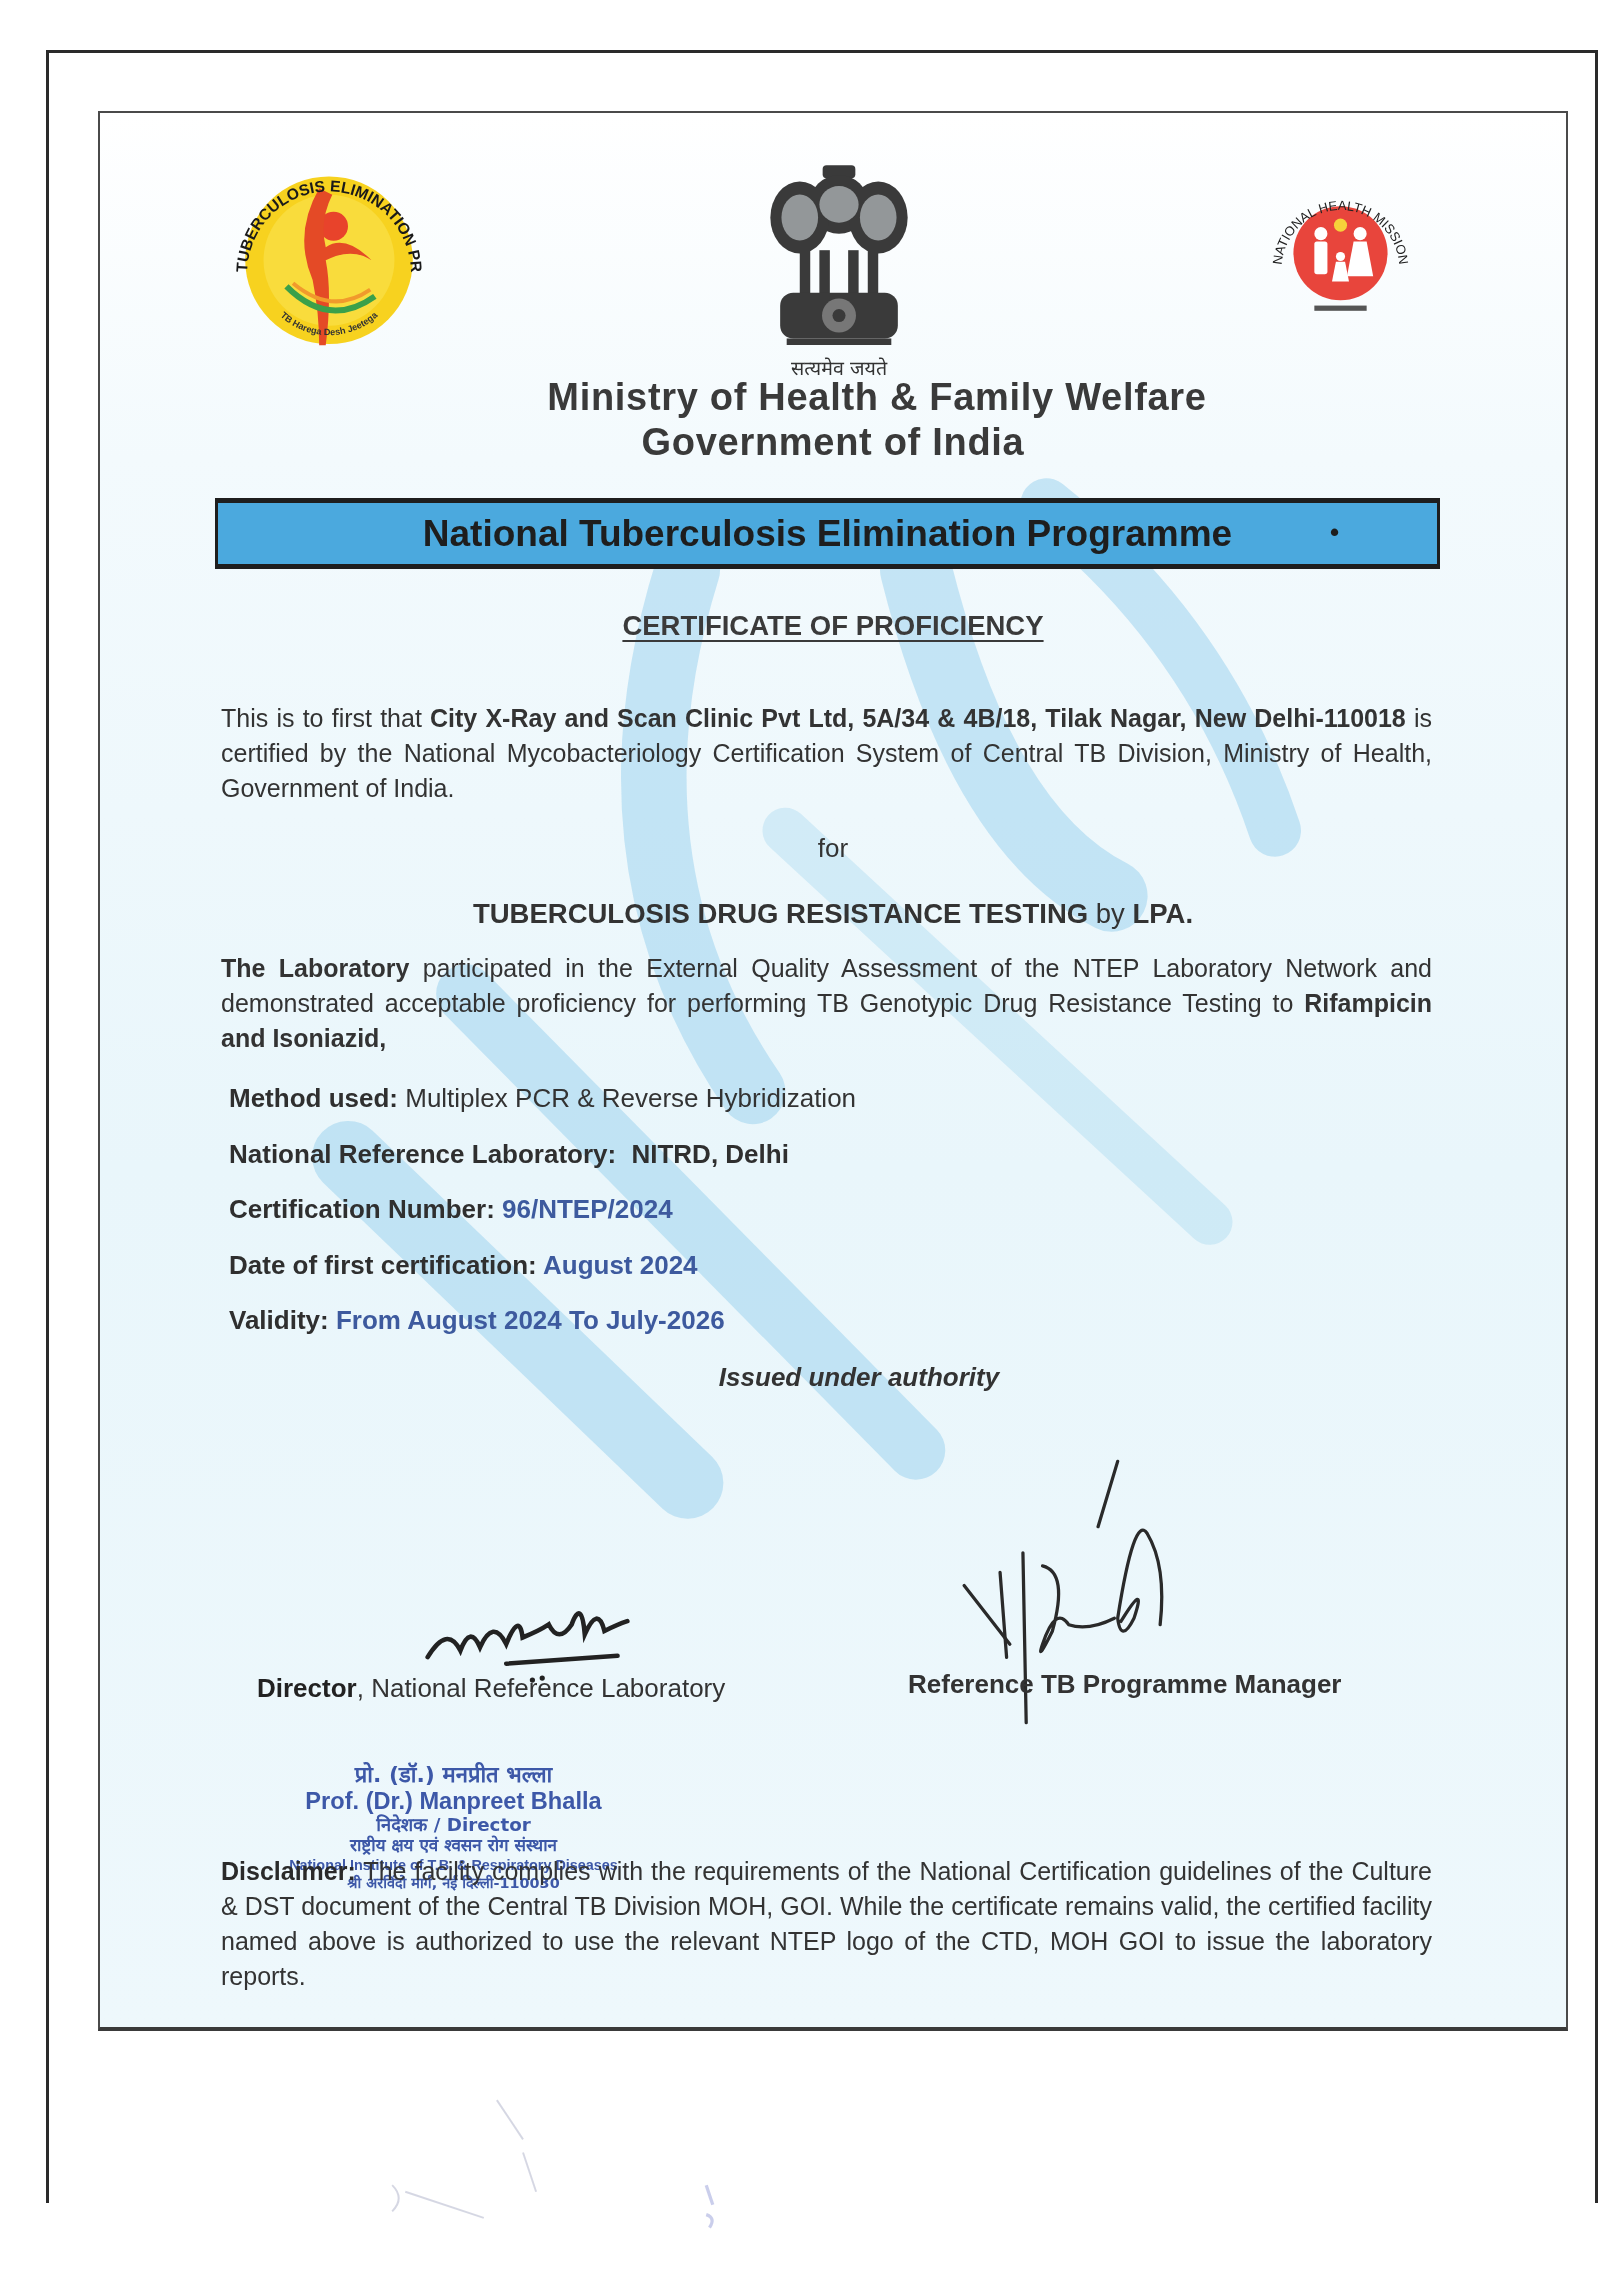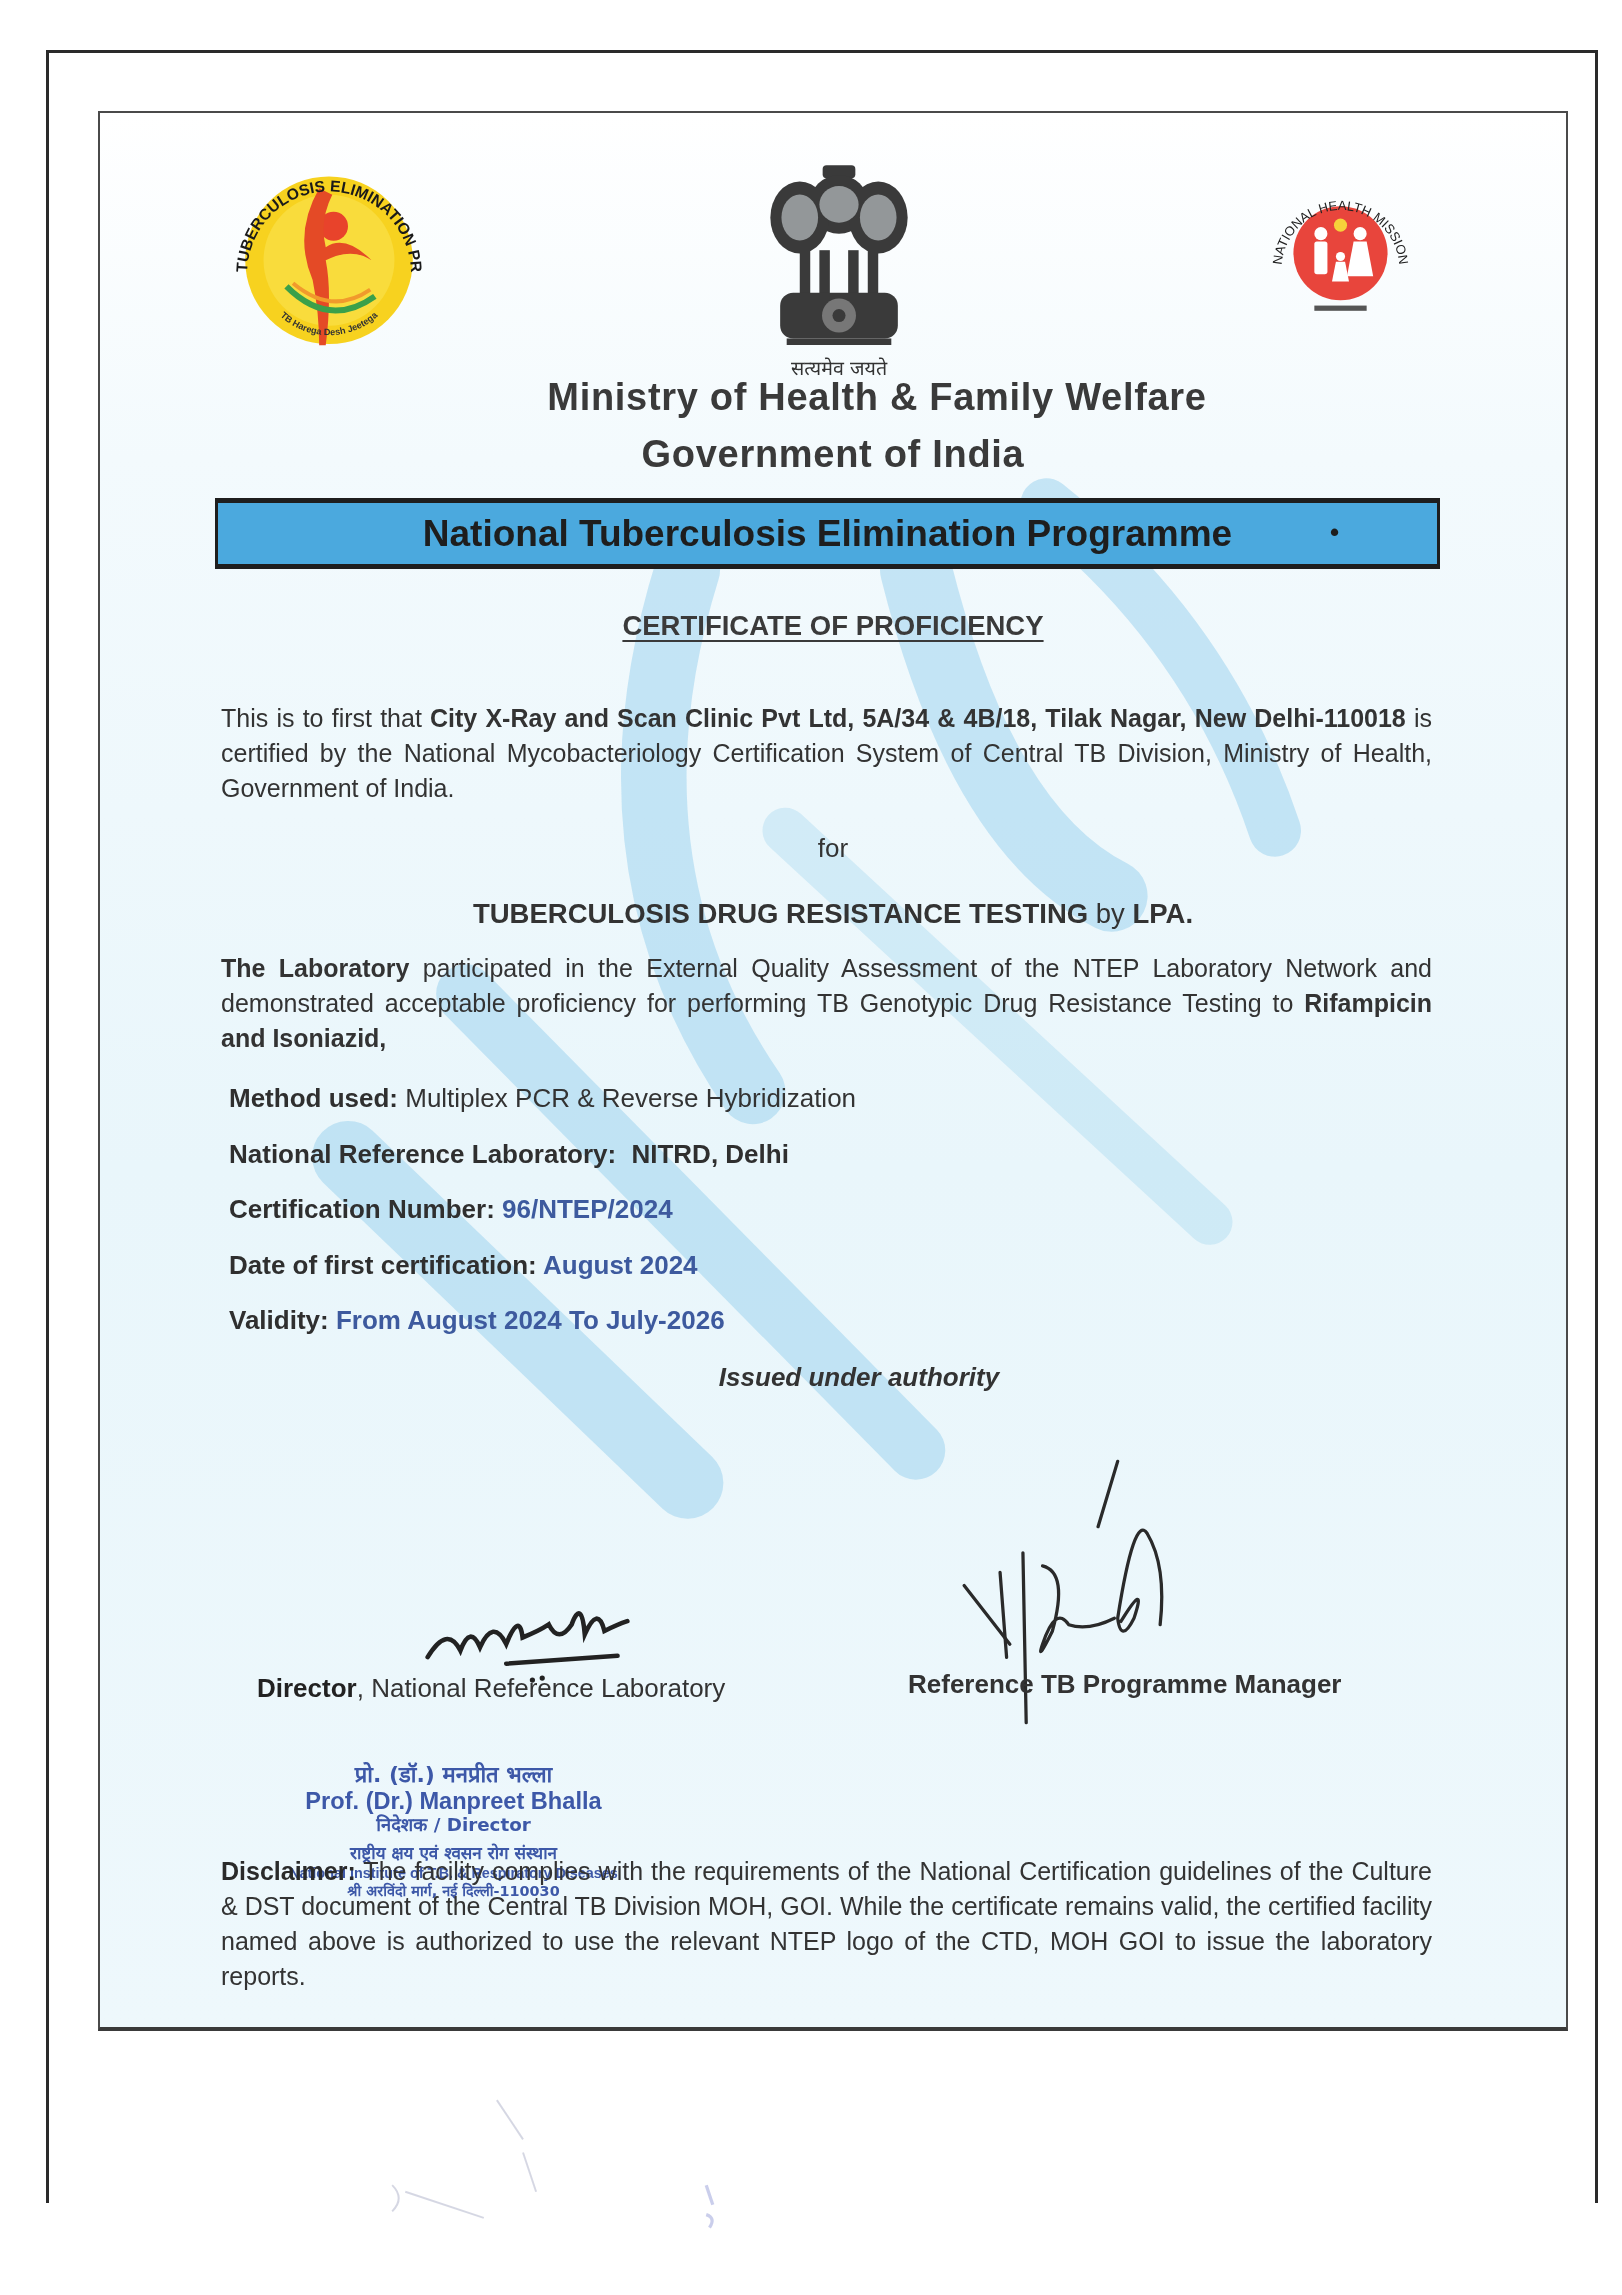--- a/index.html
+++ b/index.html
@@ -11,21 +11,21 @@
                  border:2px solid #4a4a4a; border-bottom:4.6px solid #3a3a3a; box-sizing:border-box;
                  background:linear-gradient(180deg,#ffffff 0%,#f3fafd 18%,#e9f6fb 55%,#eef8fc 100%); overflow:hidden; }
   .watermark { position:absolute; left:0; top:0; width:100%; height:100%; pointer-events:none; }
   .content { position:absolute; left:0; top:0; width:100%; height:100%; }
   .logo { position:absolute; }
   .logo-ntep { left:121px; top:36px; width:216px; height:216px; }
   .logo-emblem { left:654px; top:39px; width:170px; height:216px; }
   .logo-nhm { left:1152px; top:52px; width:177px; height:170px; }
   .ministry { position:absolute; left:0; width:100%; text-align:center; font-weight:bold; color:#3a3a3a; font-size:38px; letter-spacing:0.7px; }
   .ministry-1 { top:263px;padding-left:44px; }
-  .ministry-2 { top:308px;margin-top:12px; }
+  .ministry-2 { top:308px; }
   .banner { position:absolute; left:115px; top:385px; width:1225px; height:71px; background:#4ba9de;
             border-top:5.9px solid #1e1e1e; border-bottom:5.9px solid #1e1e1e; border-left:3.3px solid #1e1e1e; border-right:3.3px solid #1e1e1e;
             box-sizing:border-box; display:flex; align-items:center; justify-content:center; }
   .banner span { font-size:37px; font-weight:bold; color:#1e1e1e; }
   .banner .dot { position:absolute; right:98px; top:14.4px; font-size:26px; }
   .cert-title { position:absolute; left:0; width:100%; top:481px; text-align:center; font-size:27.5px; font-weight:bold; color:#3a3a3a;margin-top:16px; }
   .cert-title span { text-decoration:underline; text-underline-offset:5.2px; }
   .para { position:absolute; left:121px; width:1211px; font-size:25px; line-height:35px; color:#333; text-align:justify; }
   .p1 { top:588px; }
   .for-text { position:absolute; left:0; width:100%; top:720px; text-align:center; font-size:26px; color:#333; }
@@ -43,21 +43,21 @@
   .sig-left { position:absolute; left:308px; top:1472px; width:275px; height:105px; }
   .sig-right { position:absolute; left:838px; top:1322px; width:294px; height:301px; }
   .role { position:absolute; font-size:26px; color:#333; }
   .role-director { left:157px; top:1560px; }
   .role-director b { color:#222; }
   .role-ntpm { left:808px; top:1556px; font-weight:bold; }
   .stamp { position:absolute; left:131px; top:1649px; width:445px; text-align:center; color:#3d58a8; font-weight:bold; }
   .stamp .s1 { font-size:22px; line-height:26px; }
   .stamp .s2 { font-size:23.6px; line-height:26px; }
   .stamp .s3 { font-size:18.3px; line-height:22px; }
-  .stamp .s4 { font-size:17px; line-height:19.6px;margin-top:8px; }
+  .stamp .s4 { font-size:17px; line-height:19.6px; }
   .stamp .s5 { font-size:14.4px; line-height:18.3px; }
   .p3 { top:1741px; }
   .p3 b { color:#2a2a2a; }
   .below-marks { position:absolute; left:366px; top:2087px; width:458px; height:144px; opacity:0.35; }
 </style>
 </head>
 <body>
 
 <div class="outer-frame"></div>
 

